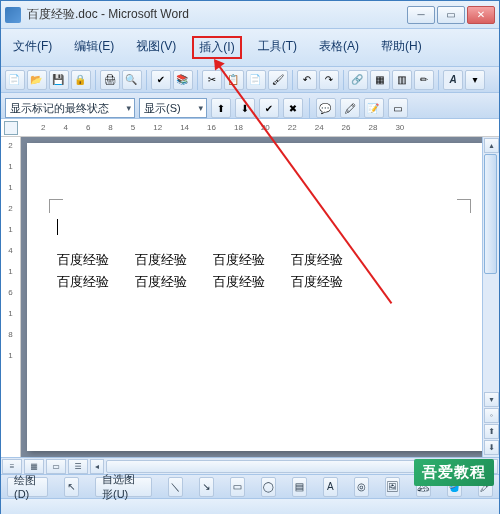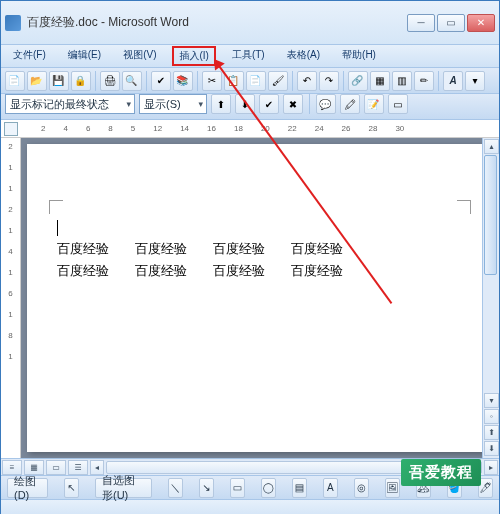--- a/index.html
+++ b/index.html
@@ -1,31 +1,31 @@
 <!DOCTYPE html>
 <html><head>
 <meta charset="utf-8">
 <style>
 *{box-sizing:border-box;margin:0;padding:0;font-family:"Microsoft YaHei","SimSun",Tahoma,sans-serif}
 body{width:500px;height:514px;background:#fff;position:relative;overflow:hidden}
 .window{border:1px solid #3a7abd;background:#fff}
-.titlebar{height:44px;background:linear-gradient(#e8f1fb,#d5e6f7);display:flex;align-items:center;padding:0 4px;border-bottom:1px solid #a8c6e8}
+.titlebar{height:28px;background:linear-gradient(#e8f1fb,#d5e6f7);display:flex;align-items:center;padding:0 4px;border-bottom:1px solid #a8c6e8}
 .wicon{width:16px;height:16px;background:linear-gradient(135deg,#3a7abd,#5a9adb);border-radius:2px;margin-right:6px}
 .title{flex:1;font-size:12px;color:#333}
 .winbtns{display:flex;gap:2px}
 .winbtn{width:28px;height:18px;border:1px solid #7a9cc2;border-radius:2px;background:linear-gradient(#f8fbfe,#dae8f6);display:flex;align-items:center;justify-content:center;font-size:10px;color:#456}
 .winbtn.close{background:linear-gradient(#f4a3a3,#d96060);color:#fff;border-color:#c05050}
-.menubar{background:linear-gradient(#e6f0fb,#cfe2f6);padding:1px 6px;display:flex;flex-wrap:wrap;gap:1px 10px;font-size:10px;color:#153a6a;border-bottom:1px solid #a8c6e8}
+.menubar{background:linear-gradient(#e6f0fb,#cfe2f6);padding:7px 6px;display:flex;flex-wrap:wrap;gap:1px 10px;font-size:12px;color:#153a6a;border-bottom:1px solid #a8c6e8}
 .menuitem{padding:2px 6px;cursor:default}
 .menuitem.boxed{border:2px solid #e02020;padding:1px 5px}
 .toolbar{height:26px;background:linear-gradient(#dfeaf8,#c5daf2);border-bottom:1px solid #a8c6e8;display:flex;align-items:center;padding:0 4px;gap:2px}
 .tb{width:20px;height:20px;background:linear-gradient(#f5f9fd,#dce9f7);border:1px solid #b4c8e0;border-radius:2px;display:flex;align-items:center;justify-content:center;font-size:10px}
 .tb.wide{width:auto;padding:0 6px;font-size:11px;color:#234}
 .sep{width:1px;height:20px;background:#a8c6e8;margin:0 2px}
-.toolbar2{height:26px;background:linear-gradient(#dfeaf8,#c5daf2);border-bottom:1px solid #a8c6e8;display:flex;align-items:flex-start;padding:0 4px;gap:4px}
+.toolbar2{height:26px;background:linear-gradient(#dfeaf8,#c5daf2);border-bottom:1px solid #a8c6e8;display:flex;align-items:flex-end;padding:0 4px;gap:4px}
 .combo{height:20px;background:#fff;border:1px solid #7da3cc;font-size:11px;padding:0 16px 0 4px;display:flex;align-items:center;position:relative;color:#234}
 .combo::after{content:"▾";position:absolute;right:3px;font-size:9px;color:#456}
 .ruler{height:18px;background:#fff;border-bottom:1px solid #ccc;display:flex;align-items:center;font-size:8px;color:#666;position:relative;padding-left:30px}
 .ruler .corner{position:absolute;left:3px;top:2px;width:14px;height:14px;border:1px solid #8ab;background:#eef5fc}
 .ruler .tick{flex:1;display:flex;align-items:center;gap:18px;padding-left:10px}
 .doc-area{display:flex;background:#7a8799;height:320px;position:relative}
 .vruler{width:20px;background:#fff;border-right:1px solid #ccc;font-size:8px;color:#666;display:flex;flex-direction:column;align-items:center;padding-top:4px;gap:12px}
 .page{margin:6px 6px 6px 6px;background:#fff;box-shadow:2px 2px 6px rgba(0,0,0,.3);flex:1;position:relative;padding:70px 30px 20px 30px}
 .crop{position:absolute;width:14px;height:14px}
 .crop.tl{top:56px;left:22px;border-top:1px solid #999;border-left:1px solid #999}
@@ -34,21 +34,21 @@
 .txt{font-size:13px;color:#000;line-height:22px;font-family:SimSun,serif}
 .txt span{display:inline-block;width:78px}
 .scrollbar-v{position:absolute;right:0;top:0;width:17px;height:100%;background:#dfeaf8;border-left:1px solid #a8c6e8}
 .sbtn{width:15px;height:15px;background:linear-gradient(#f5f9fd,#dce9f7);border:1px solid #b4c8e0;margin:1px;font-size:8px;text-align:center;line-height:13px;color:#456}
 .thumb{width:13px;height:120px;background:linear-gradient(90deg,#e8f1fb,#c5daf2);border:1px solid #8ab3dc;margin:1px 1px;border-radius:2px}
 .scrollbar-h{height:17px;background:#dfeaf8;border-top:1px solid #a8c6e8;display:flex;align-items:center}
 .bottombar{height:24px;background:linear-gradient(#dfeaf8,#c5daf2);border-top:1px solid #a8c6e8;display:flex;align-items:center;padding:0 6px;font-size:11px;color:#234;gap:16px}
 .statusbar{height:22px;background:linear-gradient(#e6f0fb,#cfe2f6);border-top:1px solid #a8c6e8;display:flex;align-items:center;padding:0 10px;font-size:11px;color:#234;gap:20px}
 .arrow-line{position:absolute;top:60px;left:216px;width:300px;height:2px;background:#e02020;transform:rotate(54deg);transform-origin:0 0;z-index:100}
 .arrow-line::before{content:"";position:absolute;left:-8px;top:-5px;border:6px solid transparent;border-right:10px solid #e02020}
-.watermark{position:absolute;right:19px;bottom:28px;padding:4px 8px;background:linear-gradient(135deg,#2faf6e,#1e8f56);color:#fff;font-size:15px;font-weight:bold;letter-spacing:1px;border-radius:2px;z-index:50}
+.watermark{position:absolute;right:6px;bottom:28px;padding:4px 8px;background:linear-gradient(135deg,#2faf6e,#1e8f56);color:#fff;font-size:15px;font-weight:bold;letter-spacing:1px;border-radius:2px;z-index:50}
 </style>
 </head>
 <body>
 
 <div class="window">
 
   <div class="titlebar">
     <div class="wicon"></div>
     <div class="title">百度经验.doc - Microsoft Word</div>
     <div class="winbtns">
@@ -147,21 +147,21 @@
       <span>1</span>
         <span>6</span>
         <span>1</span>
       <span>8</span>
         <span>1</span>
     </div>
     <div class="page">
       <div class="crop tl"></div>
       <div class="crop tr"></div>
       <div class="cursor"></div>
-      <div class="txt" style="margin-top:24px">
+      <div class="txt" style="margin-top:36px">
         <div>
           <span>百度经验</span><span>百度经验</span><span>百度经验</span><span>百度经验</span>
         </div>
         <div>
           <span>百度经验</span><span>百度经验</span><span>百度经验</span><span>百度经验</span>
         </div>
       </div>
     </div>
     <div class="scrollbar-v">
       <div class="sbtn">▴</div>

